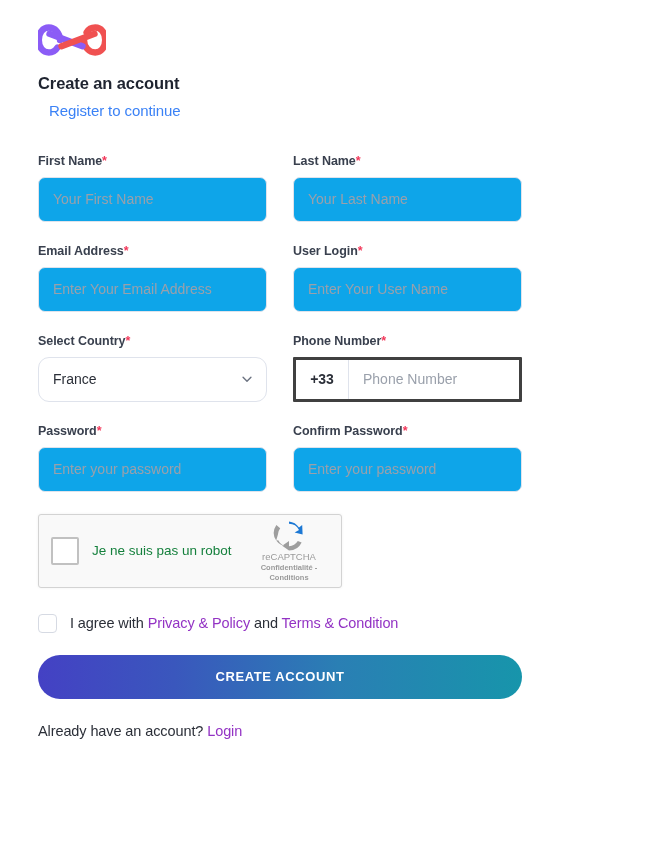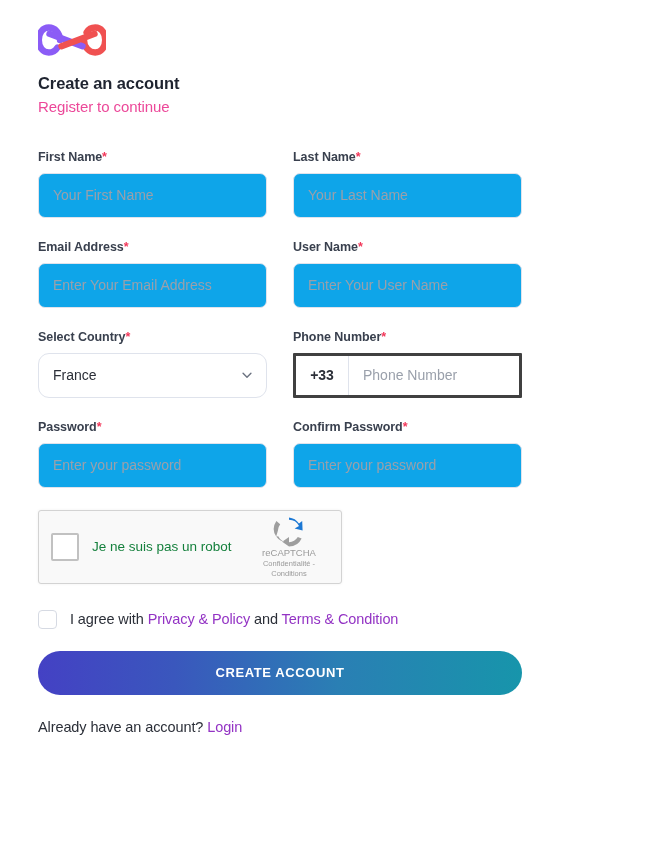--- a/index.html
+++ b/index.html
@@ -17,21 +17,21 @@
   
   .logo-wrap { padding-top: 22px; height: 74px; }
   .logo { width: 68px; height: 36px; display: block; }
 
   
   .title {
     font-size: 16.5px; font-weight: bold; color: #1f2430;
     letter-spacing: -0.1px; margin: 0 0 7px 0; line-height: 1.1;
   }
   .subtitle {
-    font-size: 15px; color: #ec4899; margin: 0; line-height: 1.1;
+    font-size: 15px; color: #3b82f6; margin: 11px; line-height: 1.1;
     letter-spacing: -0.1px;
   }
 
   
   .form { margin-top: 34px; }
   .row { display: flex; gap: 26px; margin-bottom: 22px; }
   .col { flex: 1 1 0; min-width: 0; }
 
   .label {
     display: block; font-size: 12.5px; font-weight: bold; color: #39404e;
@@ -86,21 +86,21 @@
     width: 28px; height: 28px; background: #fff; border: 2px solid #c1c1c1;
     border-radius: 2px; flex: none; cursor: pointer;
   }
   .rc-label {
     font-size: 13.5px; color: #15803d; margin-left: 13px; flex: 1 1 auto;
     font-family: "Liberation Sans", sans-serif;
   }
   .rc-brand { text-align: center; width: 80px; flex: none; }
   .rc-logo { width: 32px; height: 32px; display: block; margin: 0 auto 1px; }
   .rc-name { font-size: 9.5px; color: #9a9a9a; line-height: 1.1; }
-  .rc-terms { font-size: 7.5px; color: #9a9a9a; line-height: 1.3; margin-top: 1px; }
+  .rc-terms { font-size: 7.5px; color: #9a9a9a; line-height: 1.3; margin-top: 1px; font-weight: bold; }
 
   
   .agree { display: flex; align-items: center; margin-top: 26px; }
   .agree-box {
     width: 19px; height: 19px; border: 1px solid #d6dae3; border-radius: 4px;
     background: #fff; flex: none; cursor: pointer;
   }
   .agree-text {
     margin-left: 13px; font-size: 14.5px; color: #2b2f38; letter-spacing: -0.1px;
   }
@@ -150,21 +150,21 @@
         <input class="field" type="text" placeholder="Your Last Name" style="">
       </div>
     </div>
 
     <div class="row">
       <div class="col">
         <label class="label"><span>Email Address</span><span class="req">*</span></label>
         <input class="field" type="text" placeholder="Enter Your Email Address" style="">
       </div>
       <div class="col">
-        <label class="label"><span>User Name</span><span class="req">*</span></label>
+        <label class="label"><span>User Login</span><span class="req">*</span></label>
         <input class="field" type="text" placeholder="Enter Your User Name" style="">
       </div>
     </div>
 
     <div class="row">
       <div class="col">
         <label class="label"><span>Select Country</span><span class="req">*</span></label>
         <div class="select-wrap">
           <div class="select-box">
             <span>France</span>

